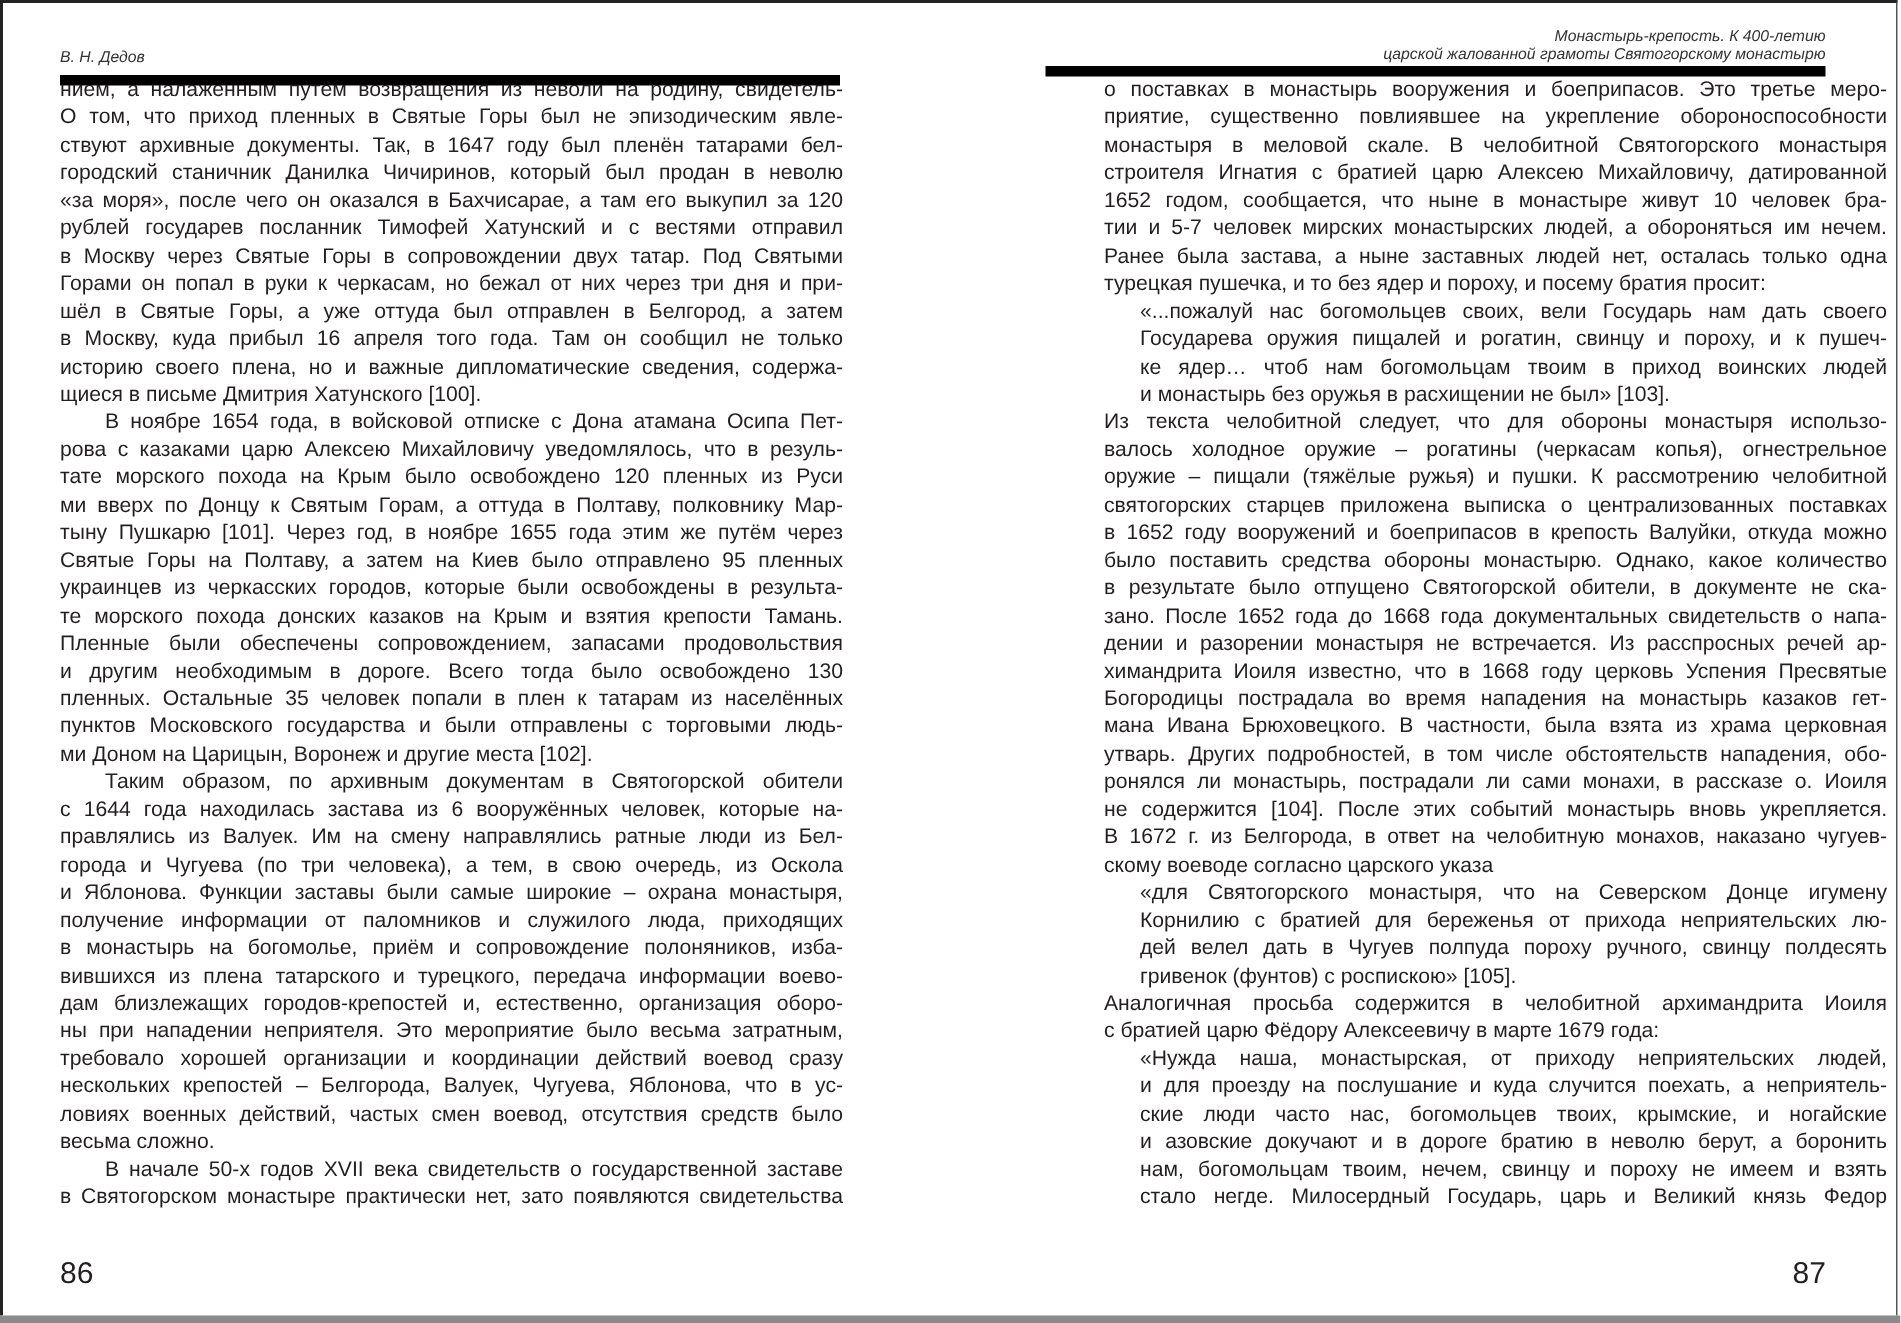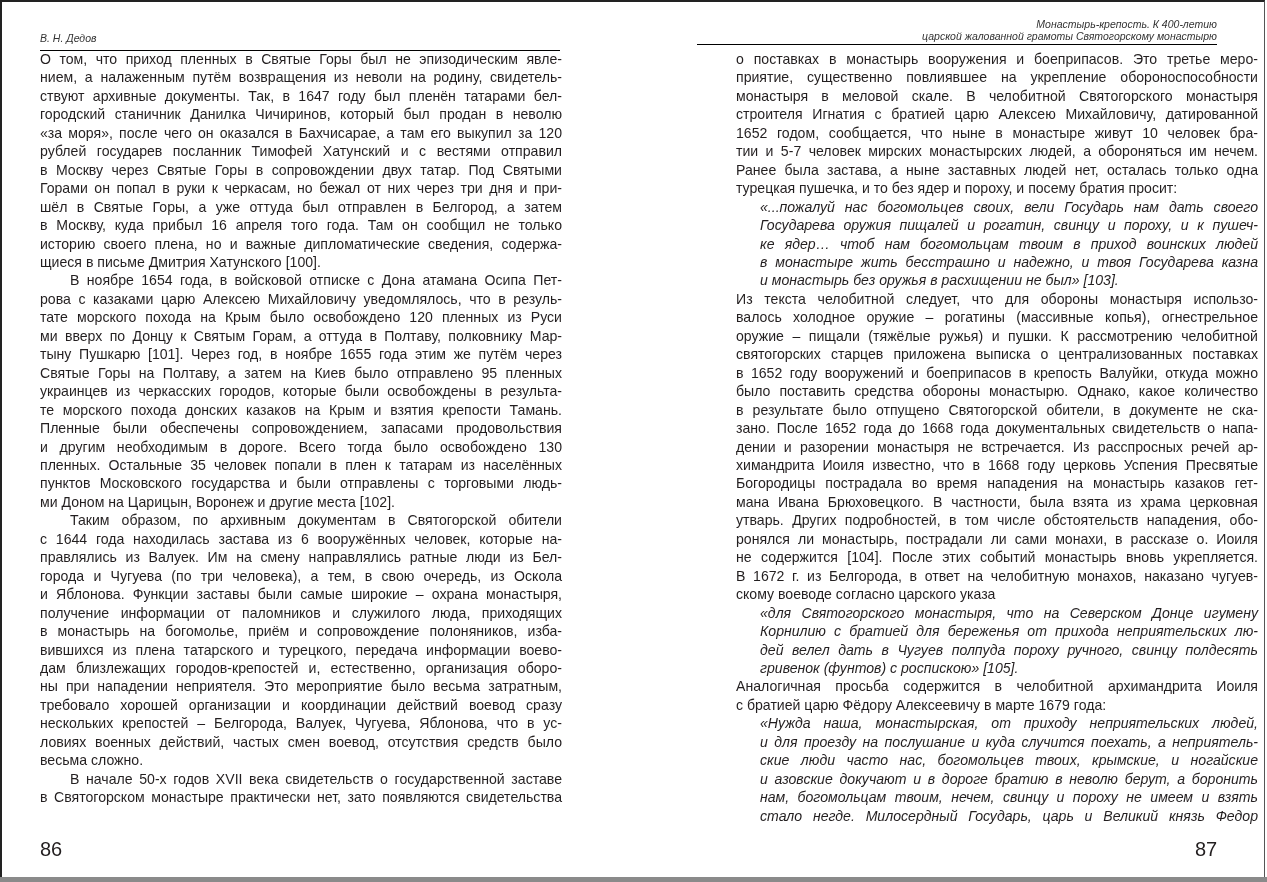--- a/index.html
+++ b/index.html
@@ -13,52 +13,52 @@
     border-left:2px solid #222; border-top:2px solid #222; border-right:1px solid #555;
     box-sizing:border-box;
   }
   .bottom-band { position:absolute; left:0; top:877px; width:1267px; height:5px; background:#8a8a8a; }
   .page { position:absolute; top:0; height:877px; }
   .page.left { left:0; width:633px; }
   .page.right { left:633px; width:634px; }
 
   .running-head {
     position:absolute; font-style:italic; font-size:10.5px; line-height:12px; color:#333;
-    border-bottom:1px solid #000000;
+    border-bottom:7px solid #000000;
   }
   .left .running-head { left:40px; width:520px; top:32px; height:14px; padding-bottom:4px; }
   .right .running-head { left:64px; width:520px; top:18px; height:26px; text-align:right; }
   .running-head span { display:block; }
 
   .text { position:absolute; top:50px; font-size:14.1px; line-height:18.45px; text-align:justify; }
   .left .text { left:40px; width:522px; }
   .right .text { left:64px; width:522px;margin-left:39px; }
-  .text .quote { font-style:italic; padding-left:24px; }
+  .text .quote { padding-left:24px; }
   .line { display:block; text-align:justify; text-align-last:justify; white-space:nowrap; }
   .line.last { text-align-last:left; }
   .quote .line { }
 
   .folio { position:absolute; top:838px; font-size:20px; color:#231f20; }
   .left .folio { left:40px; }
   .right .folio { left:562px; width:22px; text-align:right; }
 </style>
 </head>
 <body>
 
 <div class="frame"></div>
 <div class="bottom-band"></div>
 
 <div class="page left">
   <div class="running-head">
     <span>В. Н. Дедов</span>
   </div>
   <div class="text" id="left-text">
       <div class="para">
+        <span class="line">нием, а налаженным путём возвращения из неволи на родину, свидетель-</span>
         <span class="line">О том, что приход пленных в Святые Горы был не эпизодическим явле-</span>
-        <span class="line">нием, а налаженным путём возвращения из неволи на родину, свидетель-</span>
         <span class="line">ствуют архивные документы. Так, в 1647 году был пленён татарами бел-</span>
         <span class="line">городский станичник Данилка Чичиринов, который был продан в неволю</span>
         <span class="line">«за моря», после чего он оказался в Бахчисарае, а там его выкупил за 120</span>
         <span class="line">рублей государев посланник Тимофей Хатунский и с вестями отправил</span>
         <span class="line">в Москву через Святые Горы в сопровождении двух татар. Под Святыми</span>
         <span class="line">Горами он попал в руки к черкасам, но бежал от них через три дня и при-</span>
         <span class="line">шёл в Святые Горы, а уже оттуда был отправлен в Белгород, а затем</span>
         <span class="line">в Москву, куда прибыл 16 апреля того года. Там он сообщил не только</span>
         <span class="line">историю своего плена, но и важные дипломатические сведения, содержа-</span>
         <span class="line last">щиеся в письме Дмитрия Хатунского [100].</span>
@@ -115,26 +115,25 @@
         <span class="line">строителя Игнатия с братией царю Алексею Михайловичу, датированной</span>
         <span class="line">1652 годом, сообщается, что ныне в монастыре живут 10 человек бра-</span>
         <span class="line">тии и 5-7 человек мирских монастырских людей, а обороняться им нечем.</span>
         <span class="line">Ранее была застава, а ныне заставных людей нет, осталась только одна</span>
         <span class="line last">турецкая пушечка, и то без ядер и пороху, и посему братия просит:</span>
       </div>
       <div class="quote">
         <span class="line">«...пожалуй нас богомольцев своих, вели Государь нам дать своего</span>
         <span class="line">Государева оружия пищалей и рогатин, свинцу и пороху, и к пушеч-</span>
         <span class="line">ке ядер… чтоб нам богомольцам твоим в приход воинских людей</span>
-        <span class="line">в монастыре жить бесстрашно и надежно, и твоя Государева казна</span>
         <span class="line last">и монастырь без оружья в расхищении не был» [103].</span>
       </div>
       <div class="para">
         <span class="line">Из текста челобитной следует, что для обороны монастыря использо-</span>
-        <span class="line">валось холодное оружие – рогатины (массивные копья), огнестрельное</span>
+        <span class="line">валось холодное оружие – рогатины (черкасам копья), огнестрельное</span>
         <span class="line">оружие – пищали (тяжёлые ружья) и пушки. К рассмотрению челобитной</span>
         <span class="line">святогорских старцев приложена выписка о централизованных поставках</span>
         <span class="line">в 1652 году вооружений и боеприпасов в крепость Валуйки, откуда можно</span>
         <span class="line">было поставить средства обороны монастырю. Однако, какое количество</span>
         <span class="line">в результате было отпущено Святогорской обители, в документе не ска-</span>
         <span class="line">зано. После 1652 года до 1668 года документальных свидетельств о напа-</span>
         <span class="line">дении и разорении монастыря не встречается. Из расспросных речей ар-</span>
         <span class="line">химандрита Иоиля известно, что в 1668 году церковь Успения Пресвятые</span>
         <span class="line">Богородицы пострадала во время нападения на монастырь казаков гет-</span>
         <span class="line">мана Ивана Брюховецкого. В частности, была взята из храма церковная</span>

